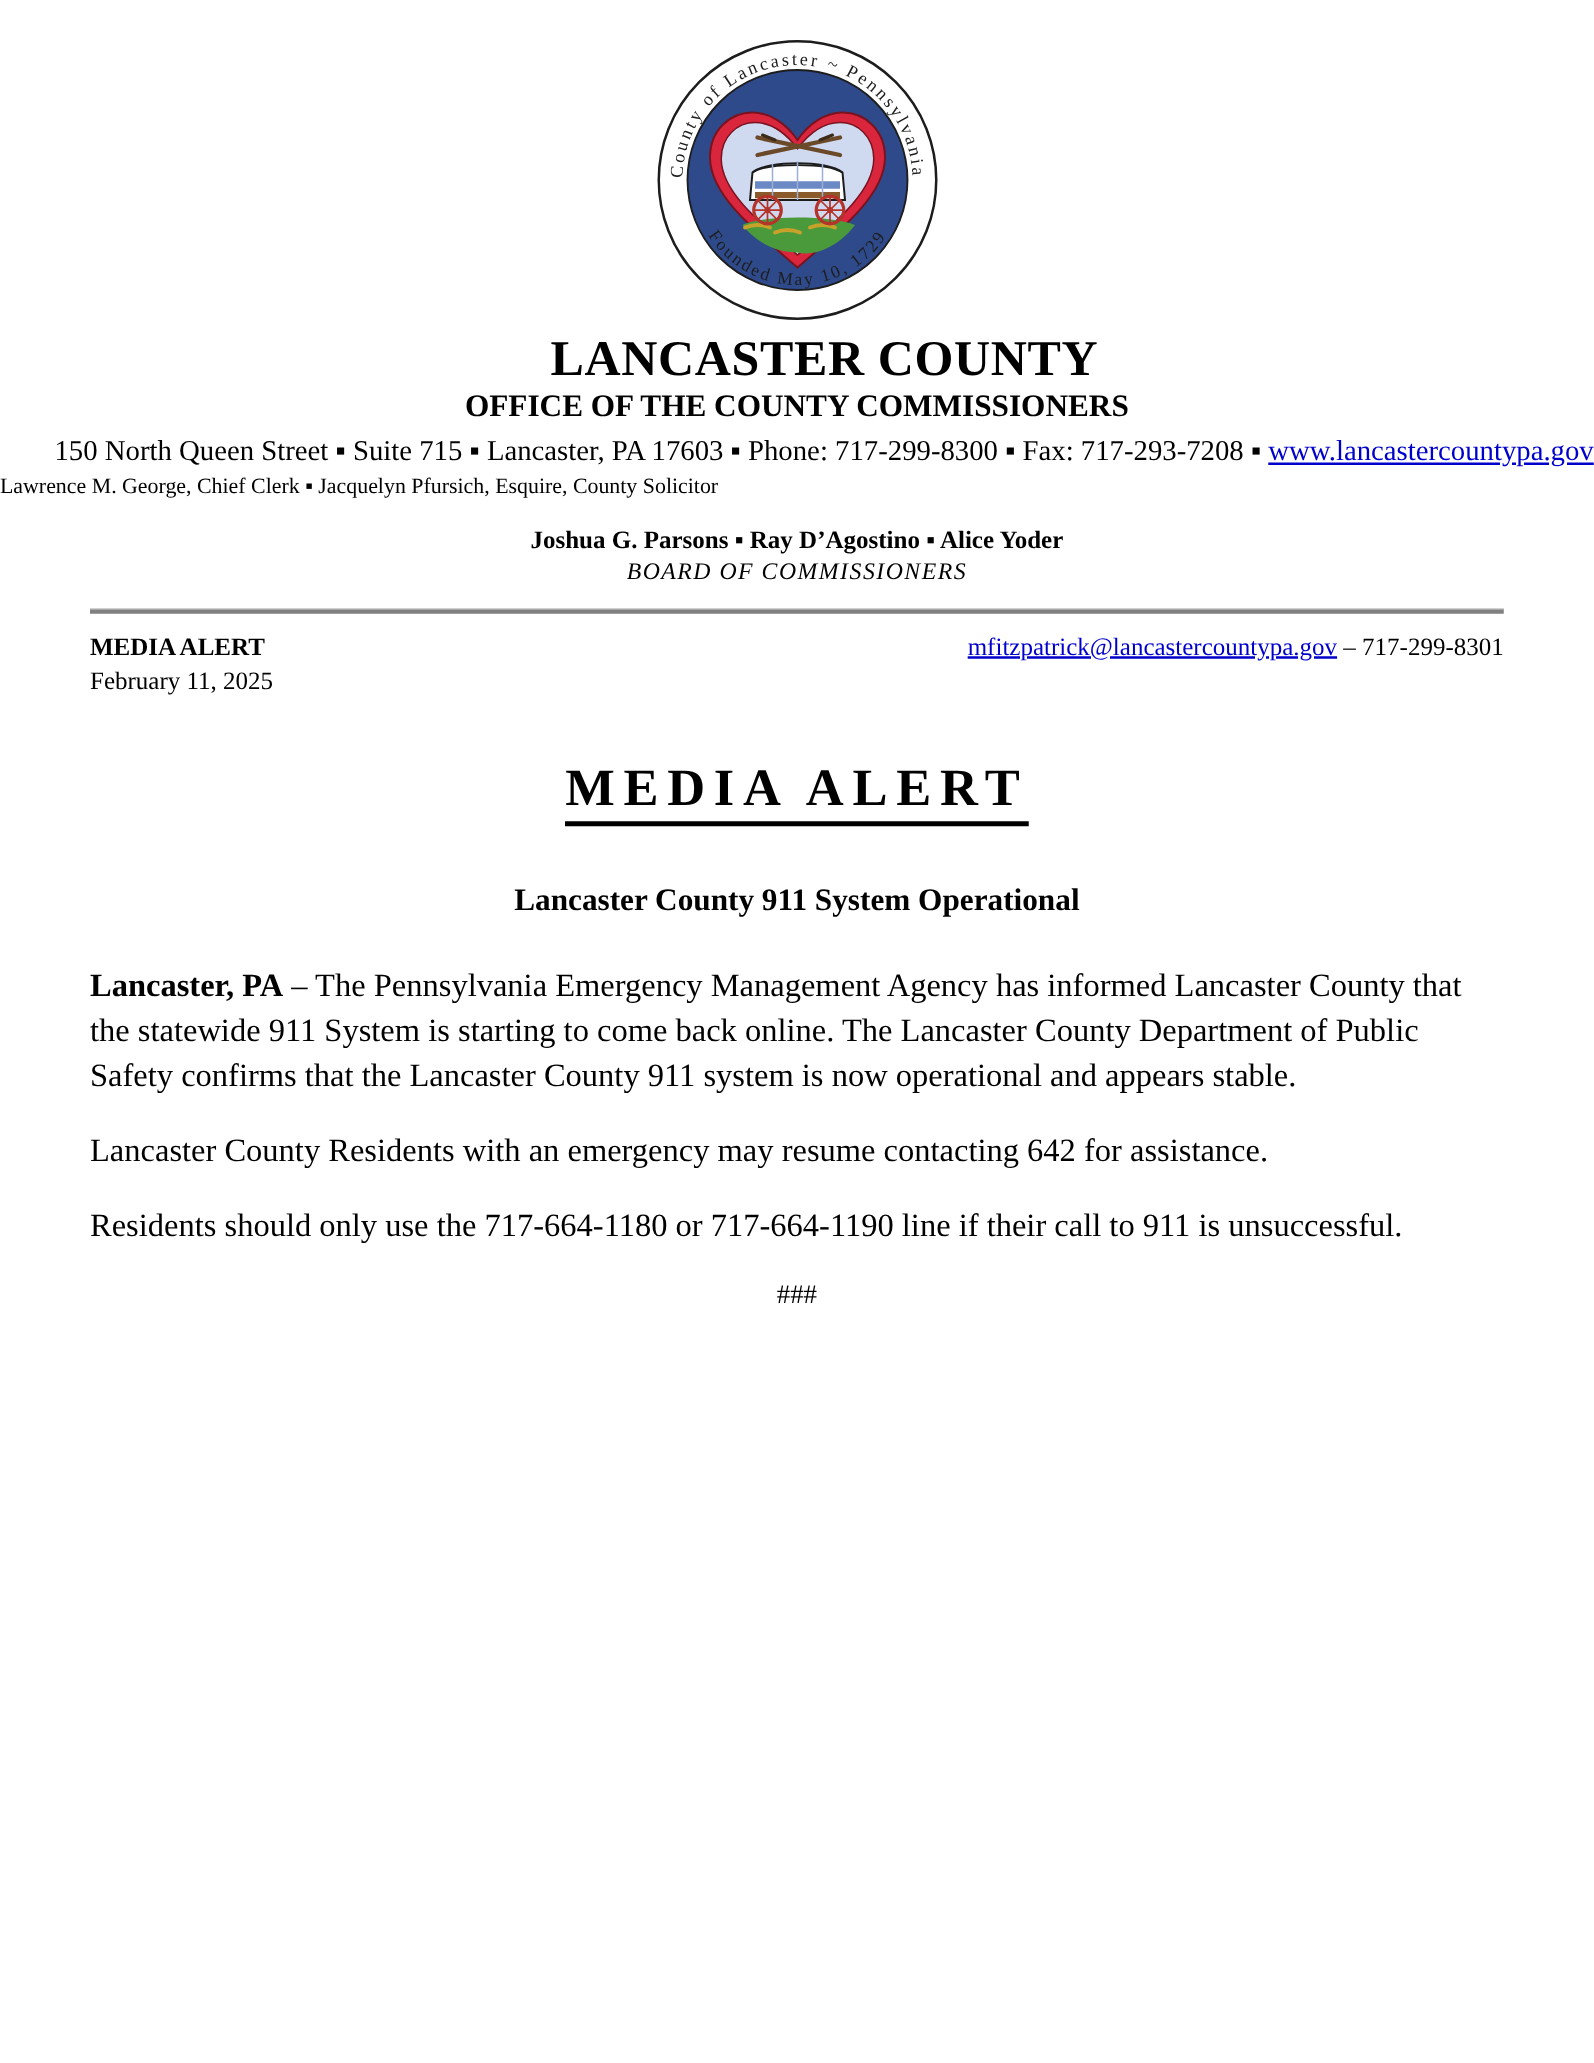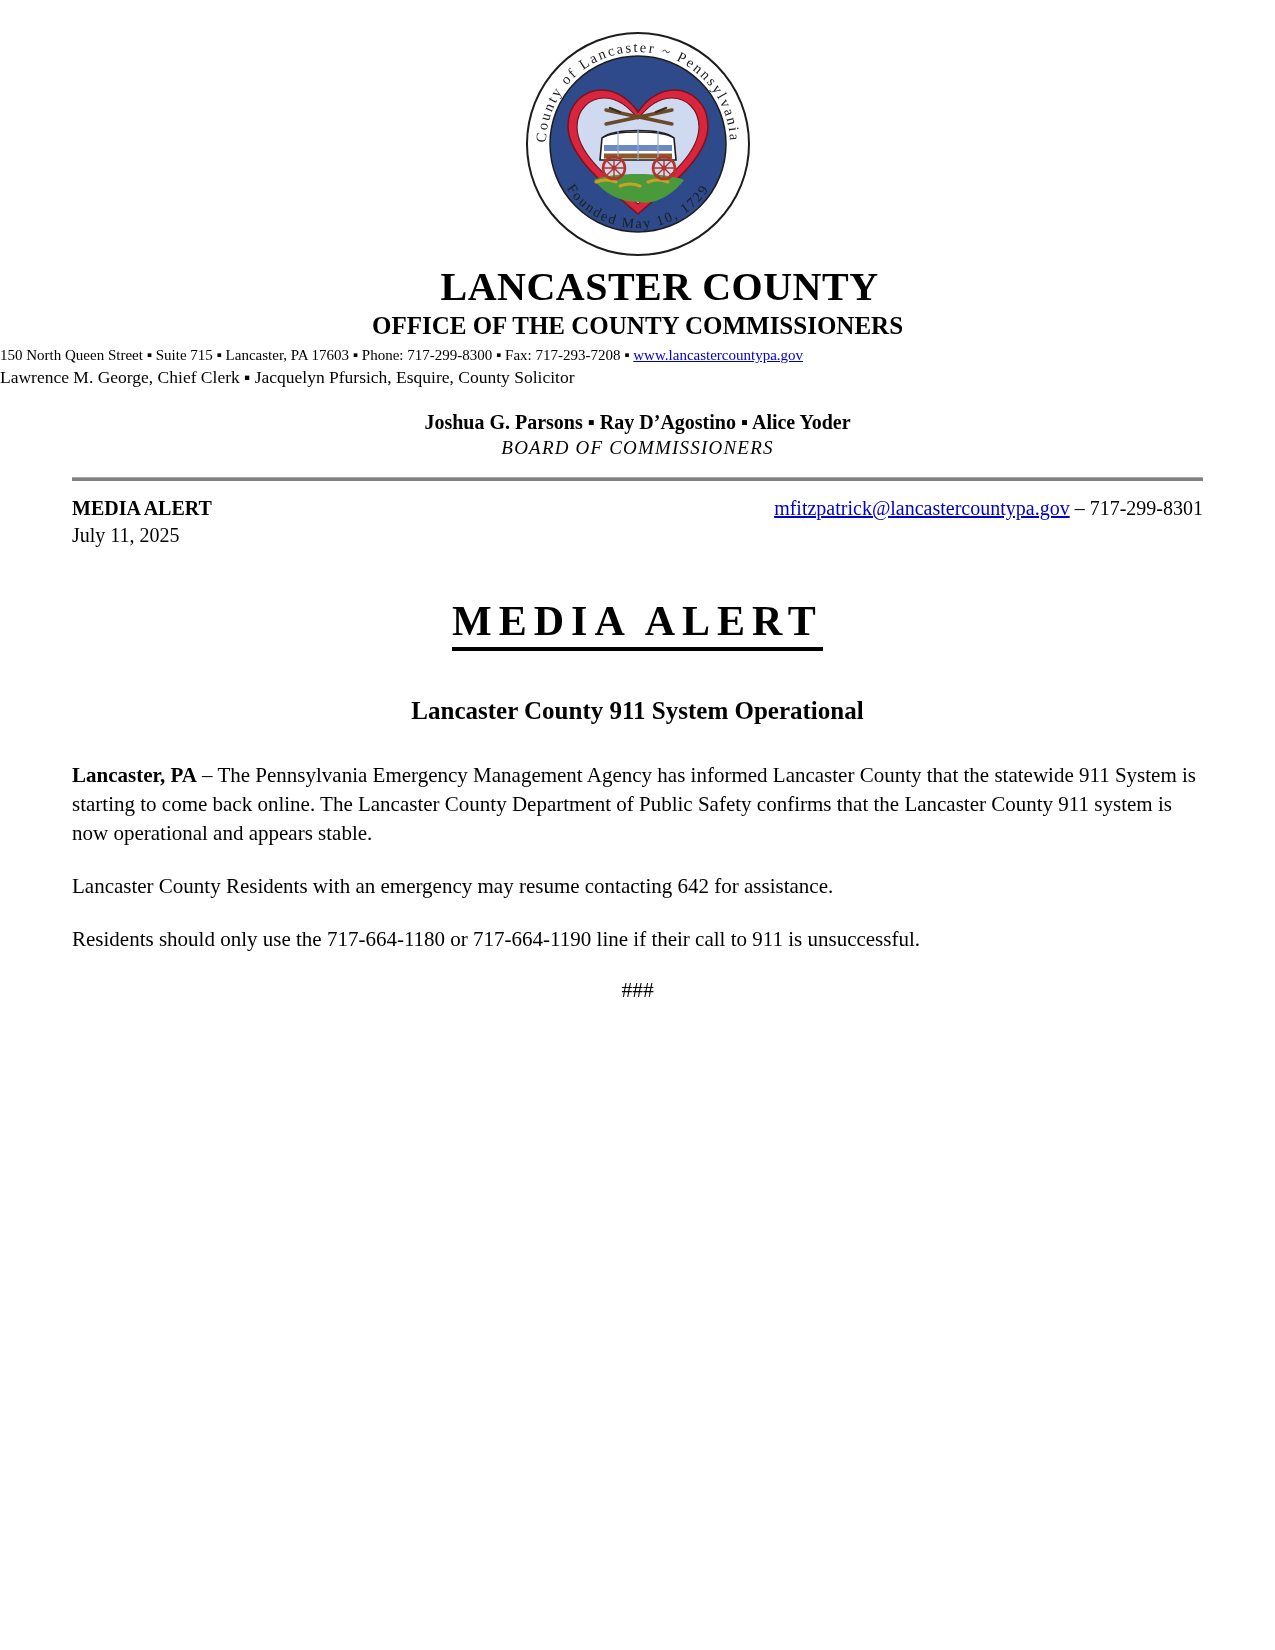--- a/index.html
+++ b/index.html
@@ -47,22 +47,22 @@
     padding-left: 44px;
   }
   .org-sub {
     text-align: center;
     font-weight: bold;
     font-size: 25px;
     line-height: 1.15;
     margin: 4px 0 0 0;
   }
   .addr-line {
-    text-align: left;
-    font-size: 15px;
+    text-align: right;
+    font-size: 23px;
     line-height: 1.3;
     margin: 5px 0 0 0;
     white-space: nowrap;
   }
   .addr-line2 {
     text-align: left;
     font-size: 17.5px;
     line-height: 1.3;
     margin: 1px 0 0 0;
   }
@@ -135,21 +135,21 @@
     font-weight: bold;
     font-size: 25px;
     margin: 52px 0 0 0;
   }
 
   
   .body {
     margin: 36px 72px 0 72px;
   }
   .para {
-    font-size: 21px;
+    font-size: 26px;
     line-height: 1.38;
     margin: 0 0 24px 0;
     text-align: left;
   }
   .para b { font-weight: bold; }
   .endmark {
     text-align: center;
     font-size: 21.5px;
     margin: 24px 0 0 0;
   }
@@ -203,21 +203,21 @@
   <div class="addr-line"><span>150 North Queen Street ▪ Suite 715 ▪ Lancaster, PA 17603 ▪ Phone: 717-299-8300 ▪ Fax: 717-293-7208 ▪ </span><a class="link" href="#">www.lancastercountypa.gov</a></div>
   <div class="addr-line2">Lawrence M. George, Chief Clerk ▪ Jacquelyn Pfursich, Esquire, County Solicitor</div>
   <div class="commissioners">Joshua G. Parsons  ▪  Ray D’Agostino  ▪  Alice Yoder</div>
   <div class="board-label">BOARD  OF  COMMISSIONERS</div>
 
   <div class="rule"></div>
 
   <div class="meta">
     <div class="meta-left">
       <div class="meta-strong">MEDIA ALERT</div>
-      <div class="meta-normal">July 11, 2025</div>
+      <div class="meta-normal">February 11, 2025</div>
     </div>
     <div class="meta-right">
       <div class="meta-line"><a class="link" href="#">mfitzpatrick@lancastercountypa.gov</a><span> – 717-299-8301</span></div>
     </div>
   </div>
 
   <div class="headline"><span class="u">MEDIA  ALERT</span></div>
 
   <div class="subhead">Lancaster County 911 System Operational</div>
 

